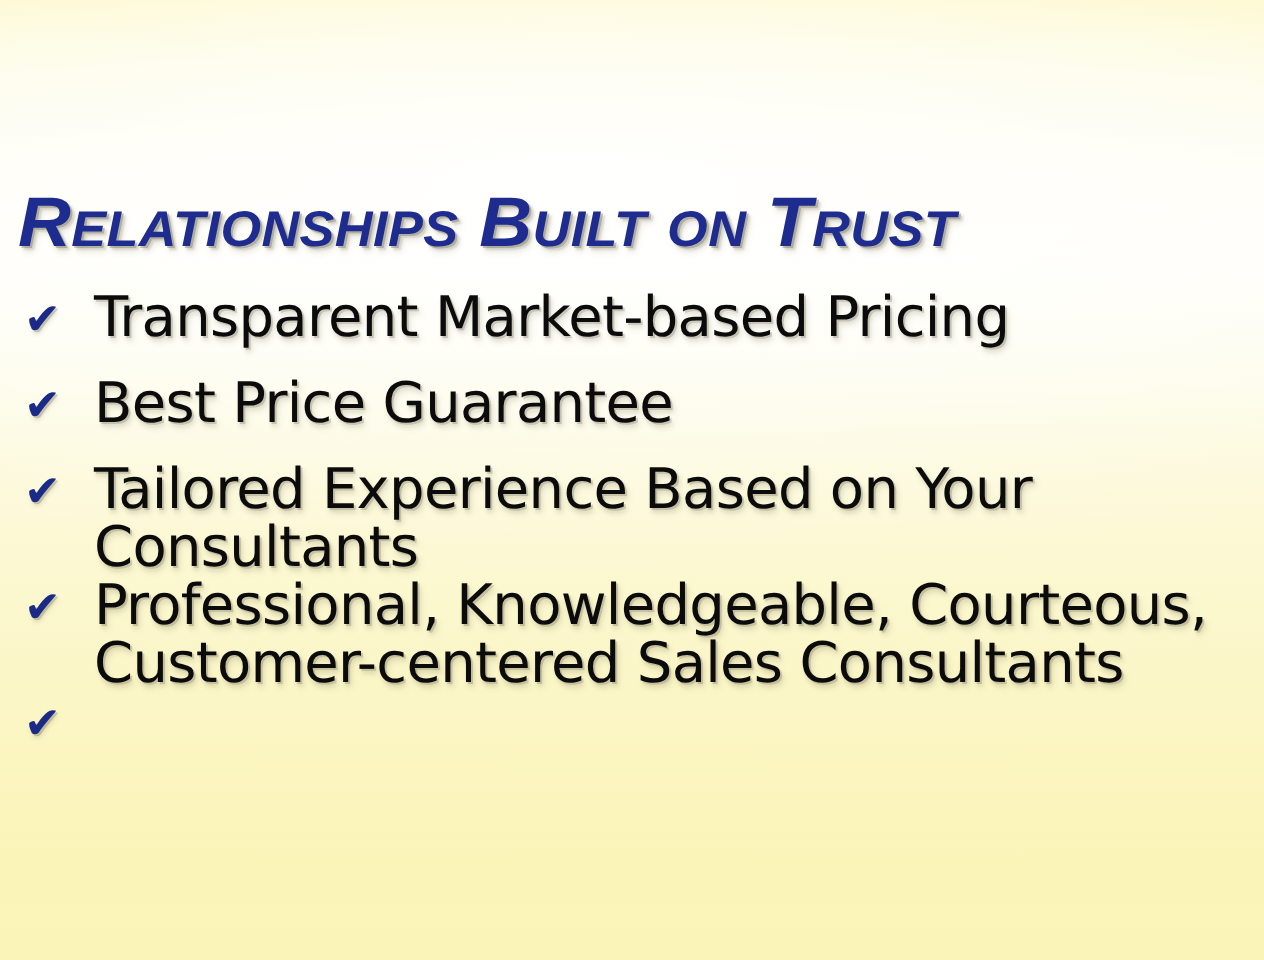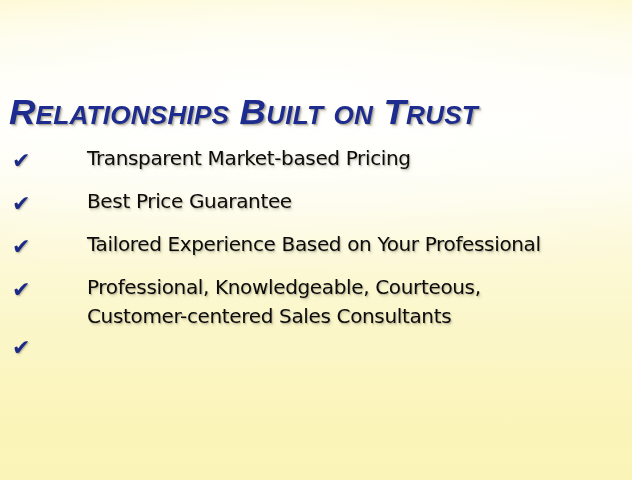--- a/index.html
+++ b/index.html
@@ -110,30 +110,29 @@
     line-height: 26px;
     color: #1B2A86;
     text-align: left;
     text-shadow:
        1px 1px 0 rgba(130,125,100,0.35),
        1px 2px 2px rgba(130,125,100,0.22);
   }
   .bullet-text {
     flex: 1 1 auto;
     font-family: "DejaVu Sans", sans-serif;
-    font-size: 20px;
+    font-size: 28px;
     line-height: 29px;
     letter-spacing: -0.35px;
     color: #0B0B0B;
     text-shadow:
        1px 1px 0 rgba(125,120,95,0.30),
        1px 2px 2px rgba(125,120,95,0.20),
        2px 3px 3px rgba(125,120,95,0.12);
     white-space: pre-line;
-    margin-left: 40px;
   }
 </style>
 </head>
 <body>
 
 <div id="slide">
   <div class="content">
 
     <div class="title">Relationships Built on Trust</div>
 
@@ -144,21 +143,21 @@
         <span class="bullet-text">Transparent Market-based Pricing</span>
       </div>
 
       <div class="bullet-row">
         <span class="check">✔</span>
         <span class="bullet-text">Best Price Guarantee</span>
       </div>
 
       <div class="bullet-row">
         <span class="check">✔</span>
-        <span class="bullet-text">Tailored Experience Based on Your Professional</span>
+        <span class="bullet-text">Tailored Experience Based on Your Consultants</span>
       </div>
 
       <div class="bullet-row">
         <span class="check">✔</span>
         <span class="bullet-text">Professional, Knowledgeable, Courteous,
 Customer-centered Sales Consultants</span>
       </div>
 
       <div class="bullet-row">
         <span class="check">✔</span>

